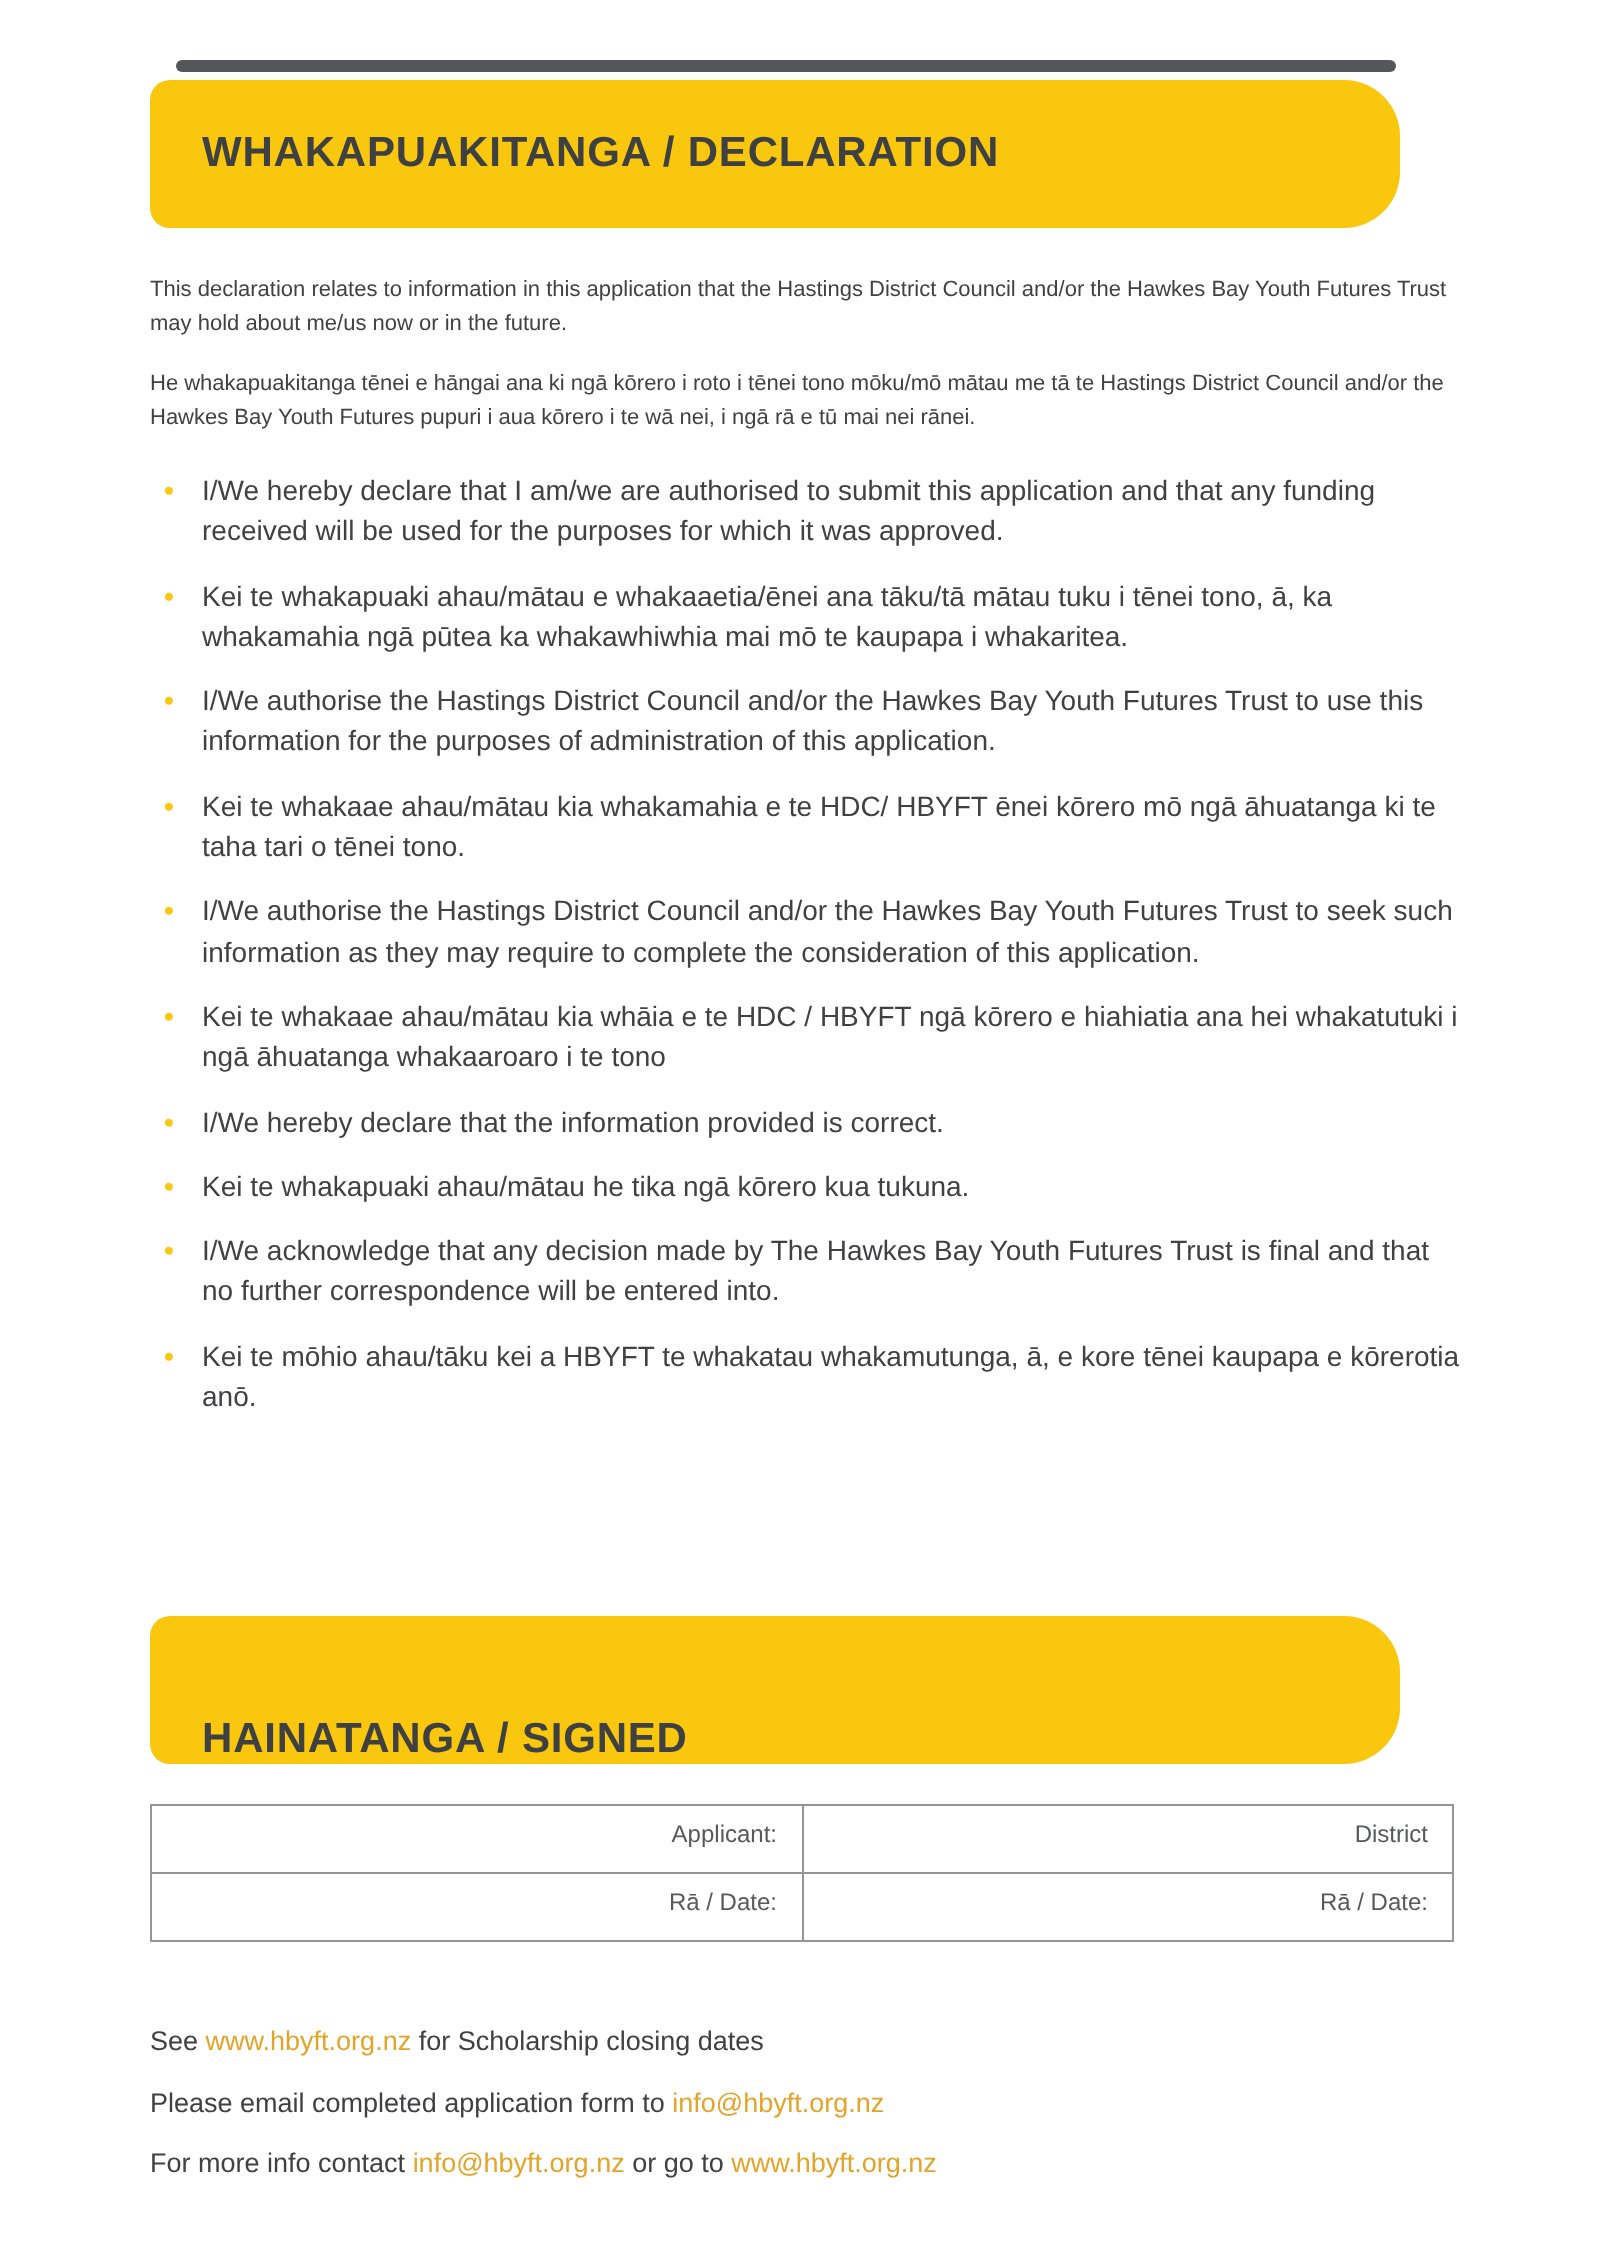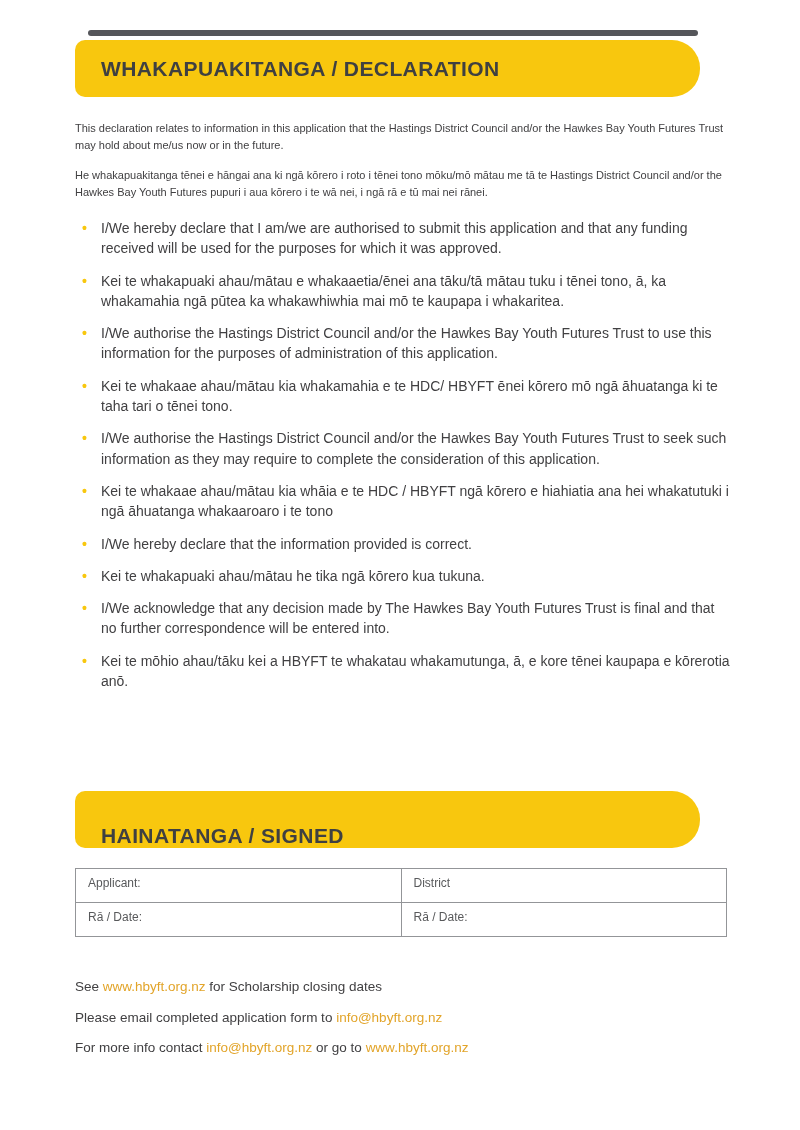--- a/index.html
+++ b/index.html
@@ -14,38 +14,38 @@
   html,body{margin:0;padding:0;background:#ffffff;}
   .page{
     width:800px;height:1130px;position:relative;overflow:hidden;background:#ffffff;
     font-family:"Liberation Sans",sans-serif;color:var(--body-text);
   }
   .top-sliver{
     position:absolute;top:30px;left:88px;width:610px;height:6px;
     background:#55565A;border-radius:3px;
   }
   .banner{
-    margin-left:75px;width:625px;height:57px;background:var(--banner-yellow);
+    margin-left:75px;width:625px;height:74px;background:var(--banner-yellow);
     border-radius:10px 28px 28px 10px;display:flex;align-items:center;padding-left:26px;
   }
   .banner-1{margin-top:40px;}
   .banner-2{margin-top:100px;align-items:flex-end;}
   .banner-title{font-size:21px;font-weight:bold;letter-spacing:0.4px;margin:0;color:#3F4041;}
   .para{margin:14px 70px 0 75px;font-size:11px;line-height:1.5;}
   .para-first{margin-top:23px;}
   .bullet-list{list-style:none;margin:18px 70px 0 82px;padding:0;}
   .bullet-list li{
     position:relative;padding-left:19px;margin-bottom:12px;
     font-size:14px;line-height:1.45;
   }
   .bullet-list li::before{
     content:"\2022";position:absolute;left:0;top:0;
     color:var(--banner-yellow);font-weight:bold;
   }
-  .sign-table{margin:20px 73px 0 75px;border-collapse:collapse;width:652px;table-layout:fixed;}
+  .sign-table{margin:20px 73px 0 75px;border-collapse:collapse;width:652px;table-layout:fixed;text-align:right;}
   .sign-table td{
     border:1px solid var(--table-border);height:34px;vertical-align:top;
     padding:7px 12px;font-size:12px;color:#58595B;
   }
   .footer{margin:42px 70px 0 75px;font-size:13.5px;}
   .footer-line{margin:0 0 14px 0;line-height:1.2;}
   .link{color:var(--link-gold);cursor:pointer;}
 </style>
 </head>
 <body>

